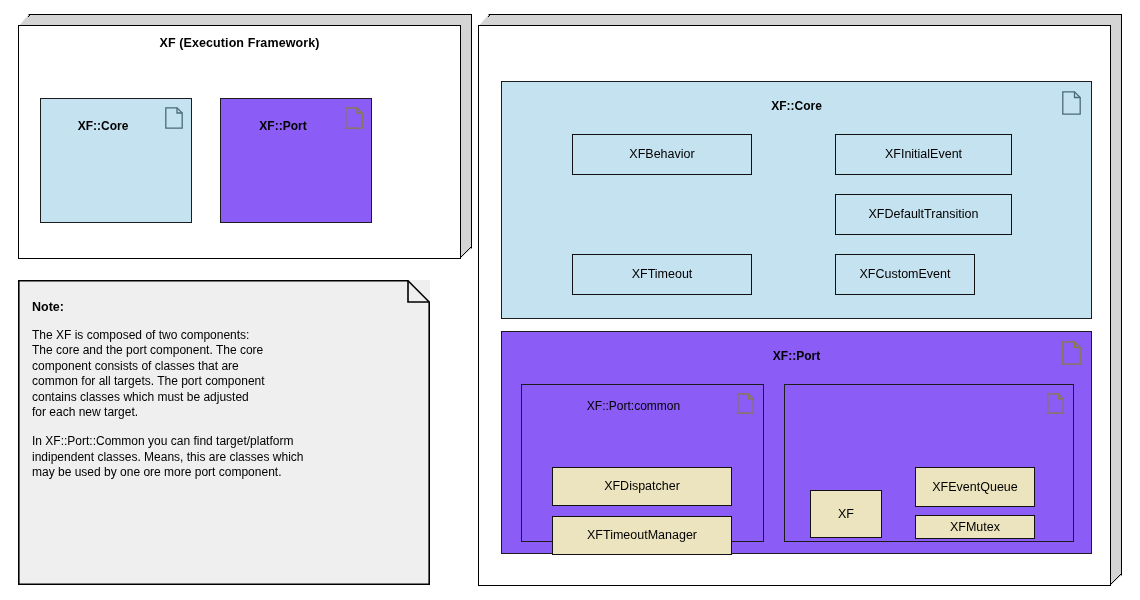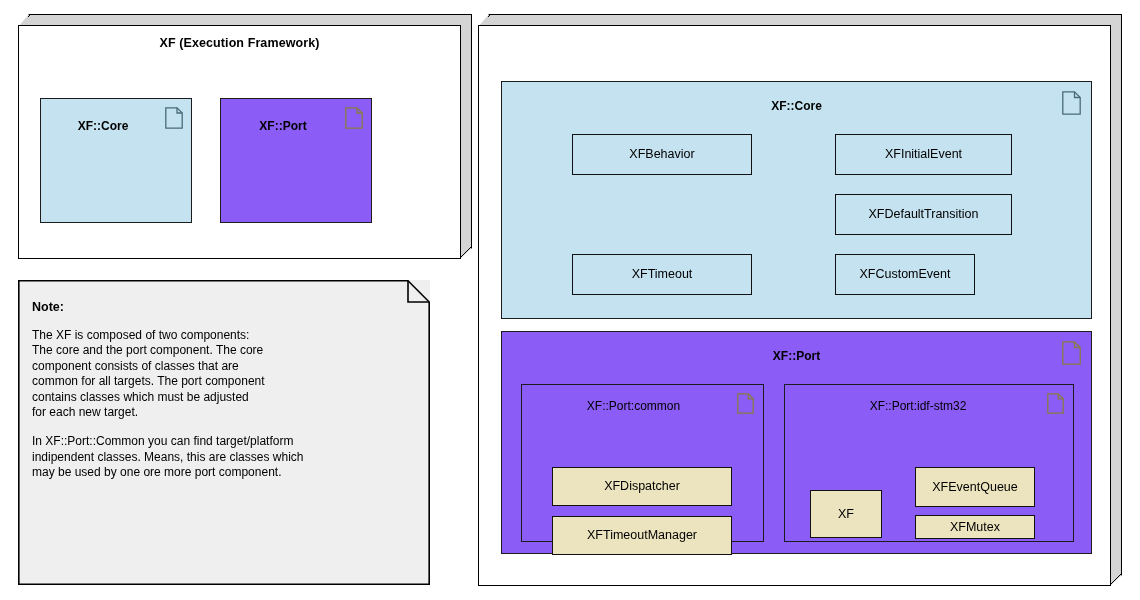--- a/index.html
+++ b/index.html
@@ -245,21 +245,20 @@
       </span>
       <div class="clsbox tan" style="left:30px; top:50px; width:180px; height:39px;">
         <span>XFDispatcher</span>
       </div>
       <div class="clsbox tan" style="left:30px; top:99px; width:180px; height:39px;">
         <span>XFTimeoutManager</span>
       </div>
     </div>
 
     <div class="comp tan" style="left:282px; top:52px; width:290px; height:158px;">
-      <div class="comp-title plain" style="top:14px; padding-right:22px;">XF::Port:idf-stm32</div>
       <span class="page-icon" style="right:9px; top:8px;">
         <svg width="17" height="21" viewBox="0 0 17 21">
           <path d="M0.8,0.8 H11.2 L16.2,5.8 V20.2 H0.8 Z" fill="none" stroke="#8a7a43" stroke-width="1.3"></path>
           <path d="M11.2,0.8 V5.8 H16.2" fill="none" stroke="#8a7a43" stroke-width="1.3"></path>
         </svg>
       </span>
       <div class="clsbox tan" style="left:25px; top:73px; width:72px; height:48px;">
         <span>XF</span>
       </div>
       <div class="clsbox tan" style="left:130px; top:50px; width:120px; height:40px;">

